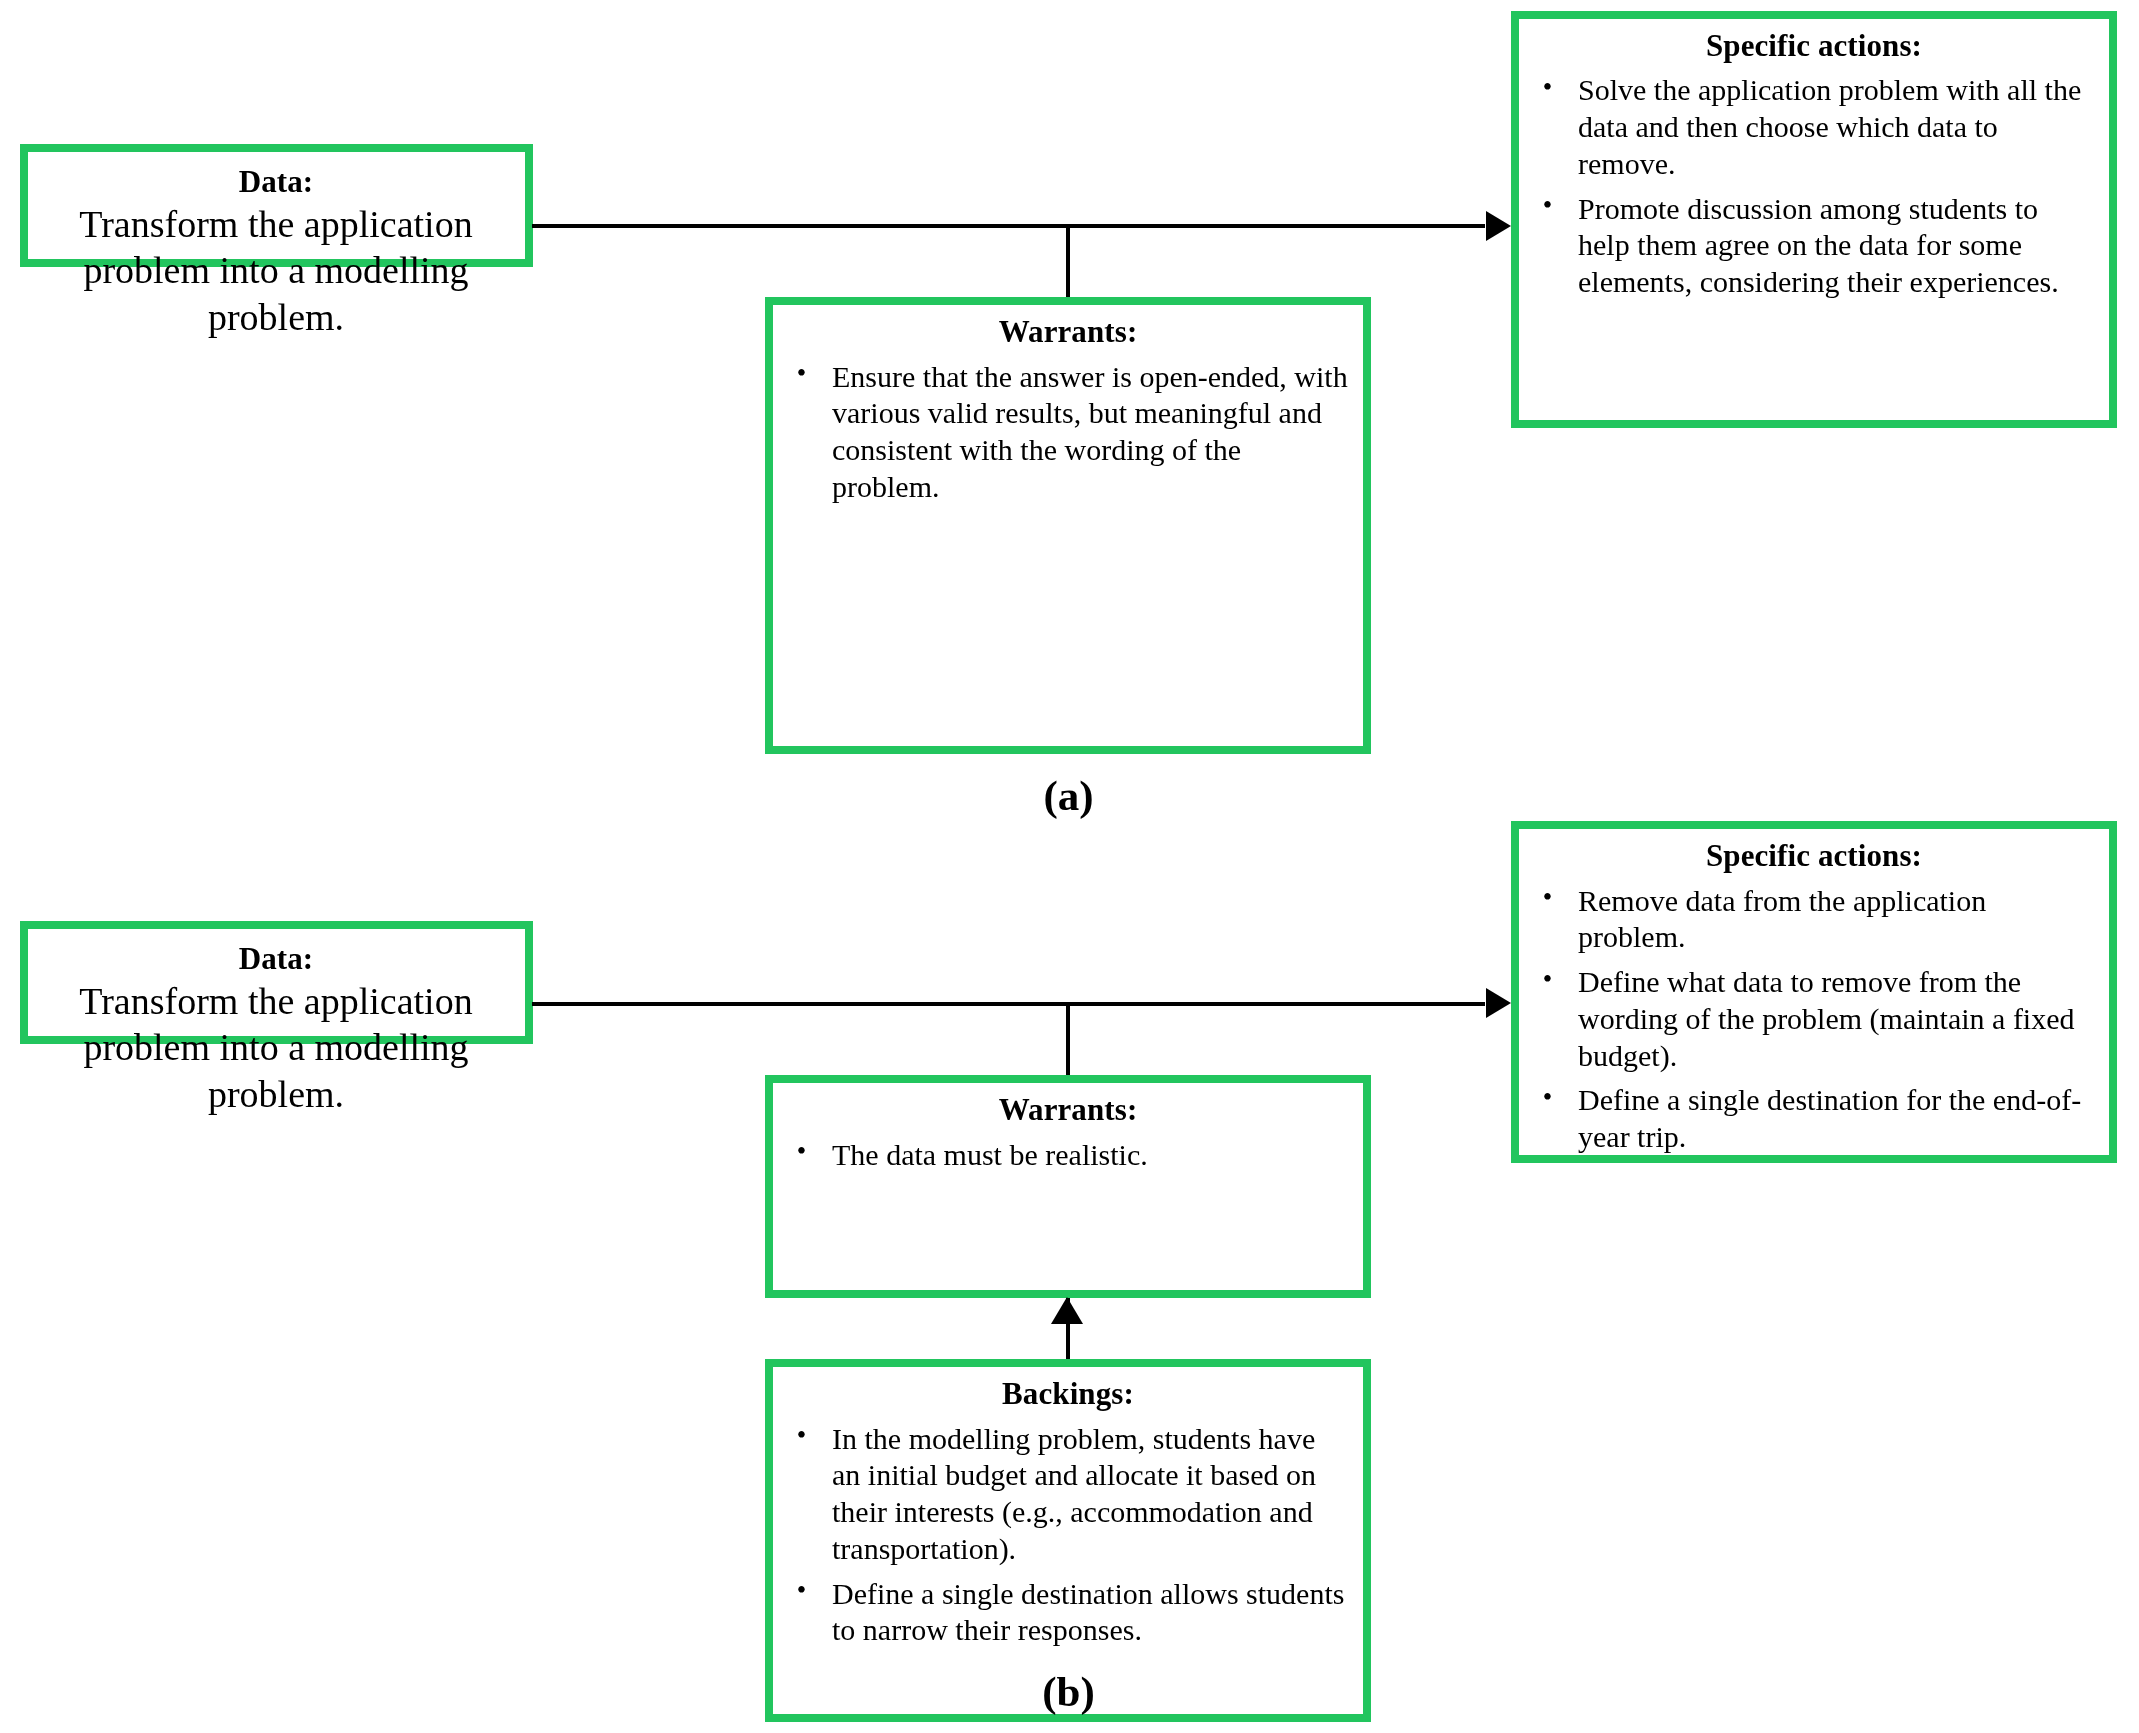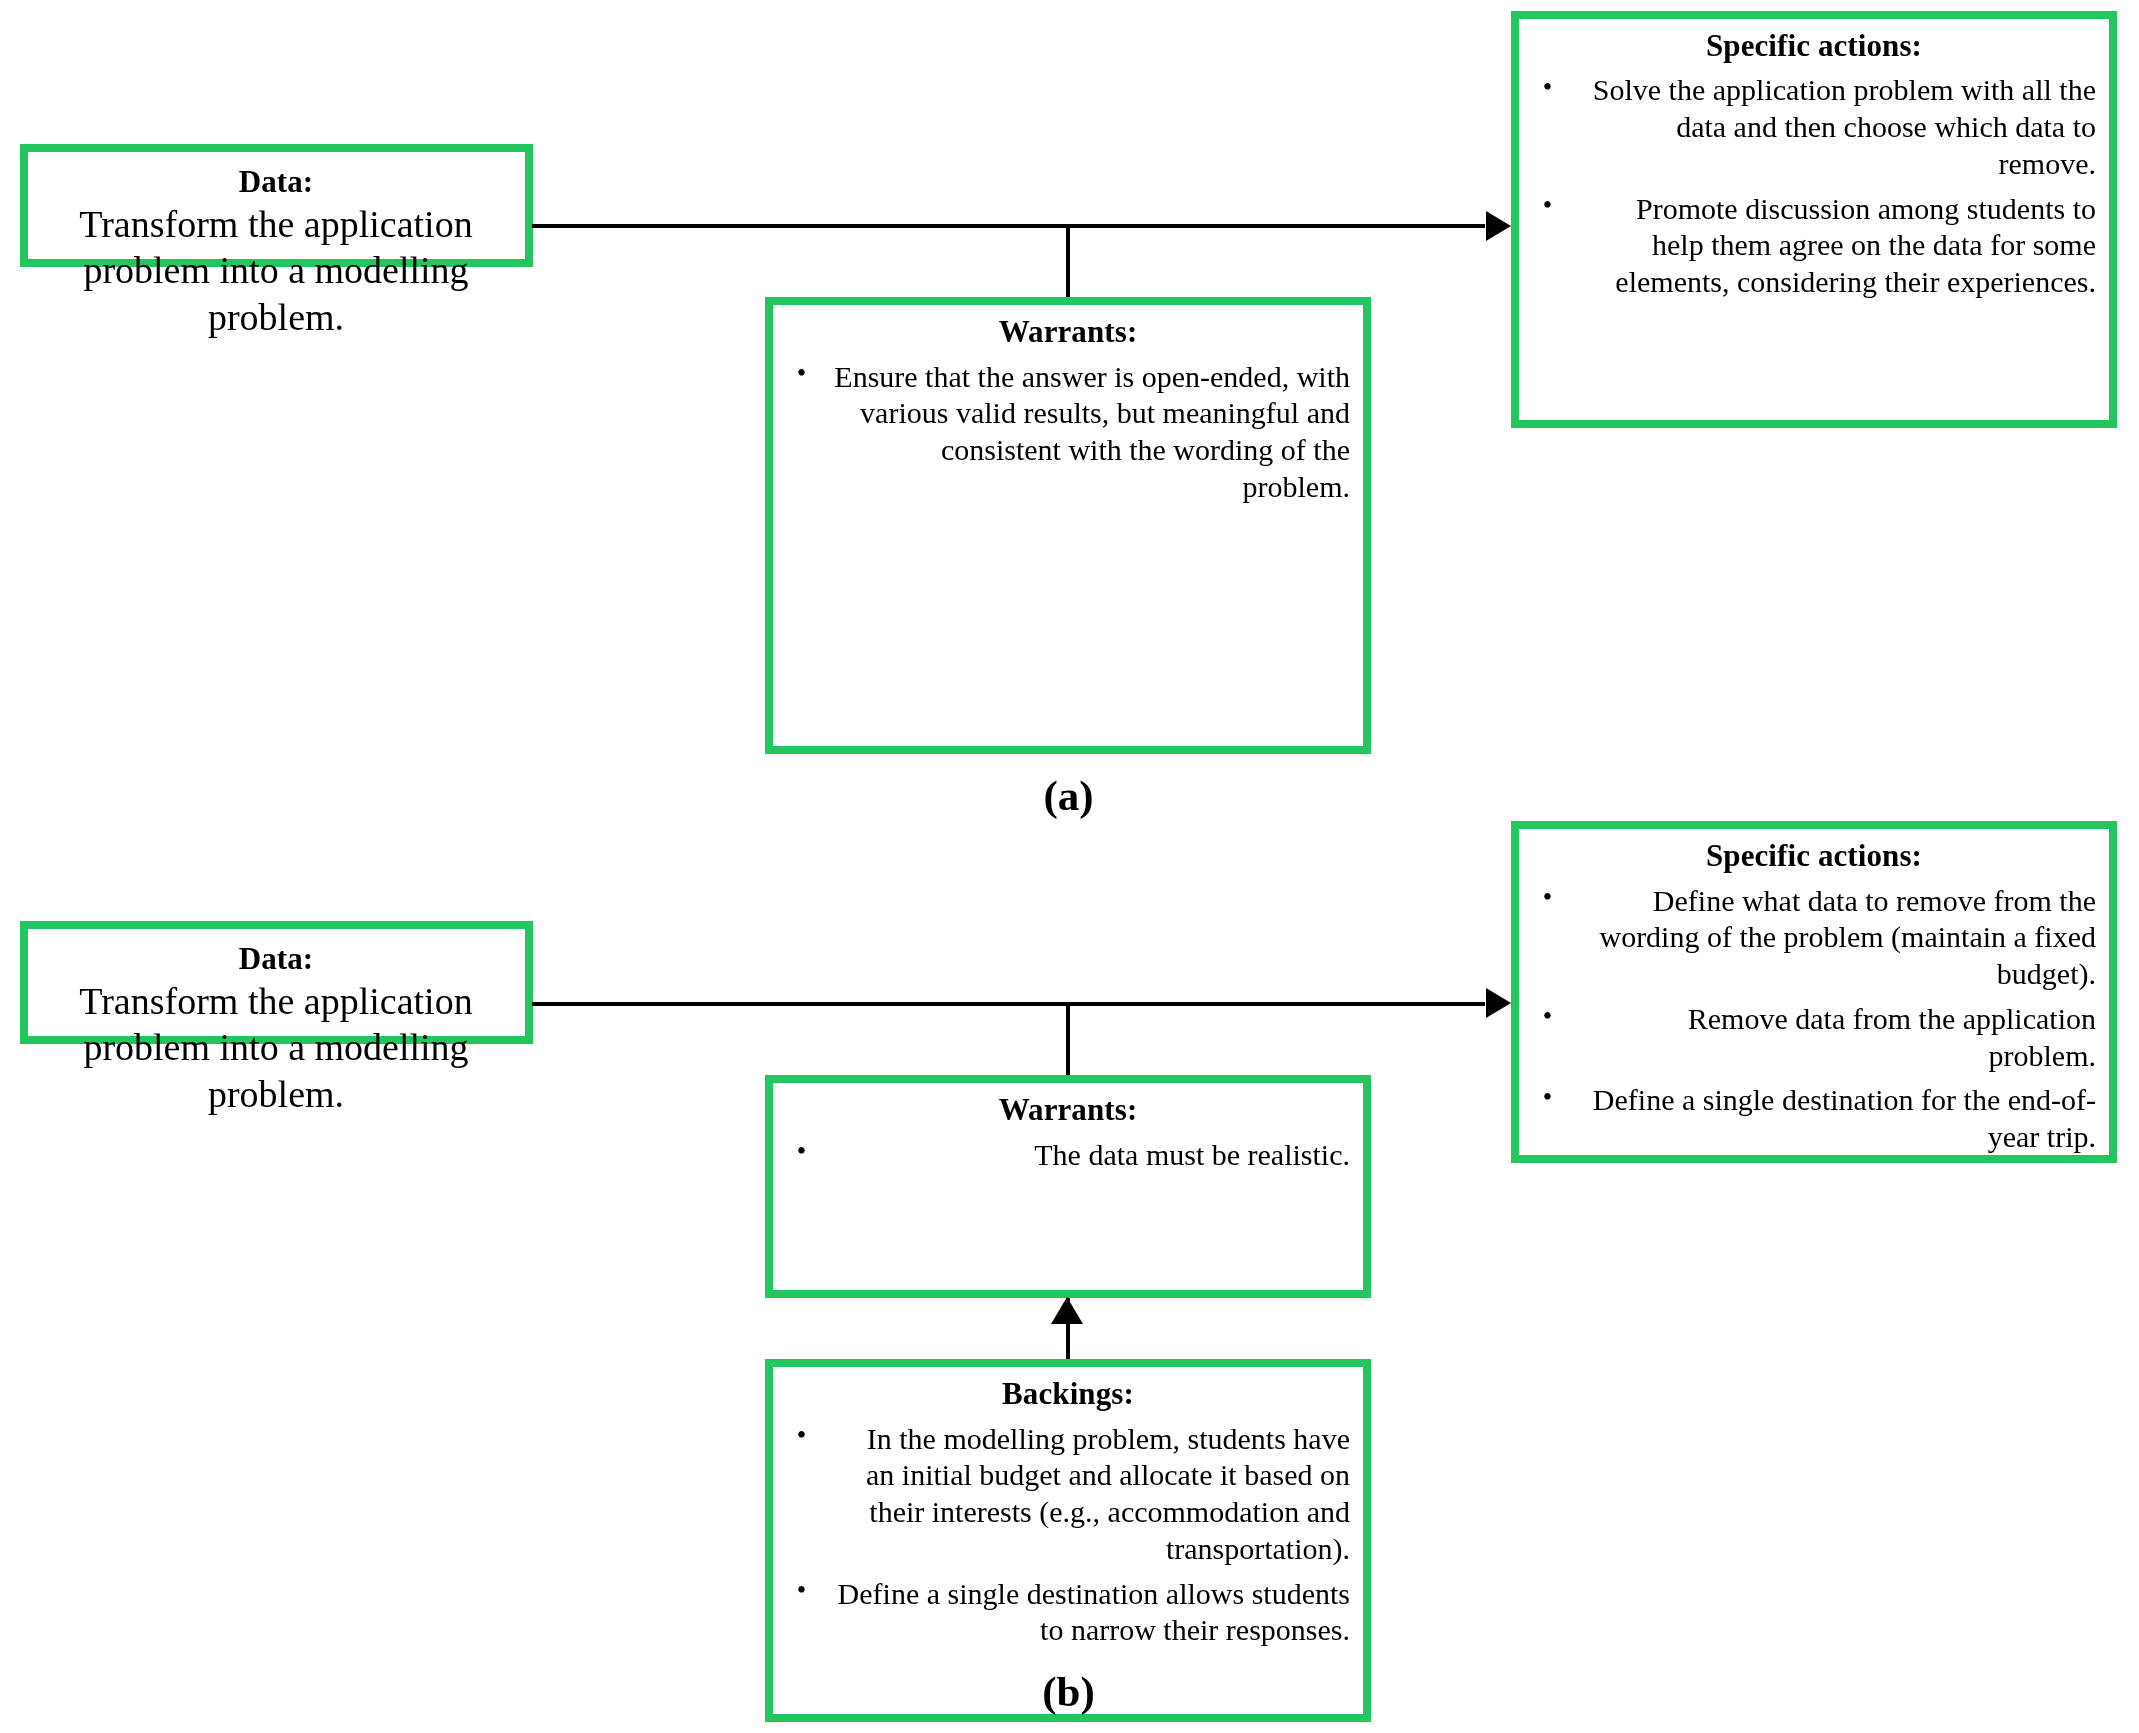--- a/index.html
+++ b/index.html
@@ -46,21 +46,21 @@
   ul.bullets {
     list-style: none;
     margin: 0;
     padding: 0;
   }
   ul.bullets > li {
     position: relative;
     padding-left: 46px;
     font-size: 30px;
     line-height: 1.225;
-    text-align: right;
+    text-align: left;
     margin: 8px 0 0 0;
   }
   ul.bullets > li::before {
     content: "\2022";
     position: absolute;
     left: 10.7px;
     top: -1.2px;
     font-size: 27px;
     line-height: 1.225;
   }
@@ -158,22 +158,22 @@
     <span class="box-title">Backings:</span>
     <ul class="bullets">
       <li>In the modelling problem, students have an initial budget and allocate it based on their interests (e.g., accommodation and transportation).</li>
       <li>Define a single destination allows students to narrow their responses.</li>
     </ul>
   </div>
 
   <div class="box" style="left:1511px; top:821px; width:606px; height:342px;">
     <span class="box-title">Specific actions:</span>
     <ul class="bullets">
+      <li>Remove data from the application problem.</li>
       <li>Define what data to remove from the wording of the problem (maintain a fixed budget).</li>
-      <li>Remove data from the application problem.</li>
       <li>Define a single destination for the end-of-year trip.</li>
     </ul>
   </div>
 
   <div class="panel-label" style="left:1027px; top:1670px; width:83px;">(b)</div>
 
 </div>
 
 
 </body></html>

